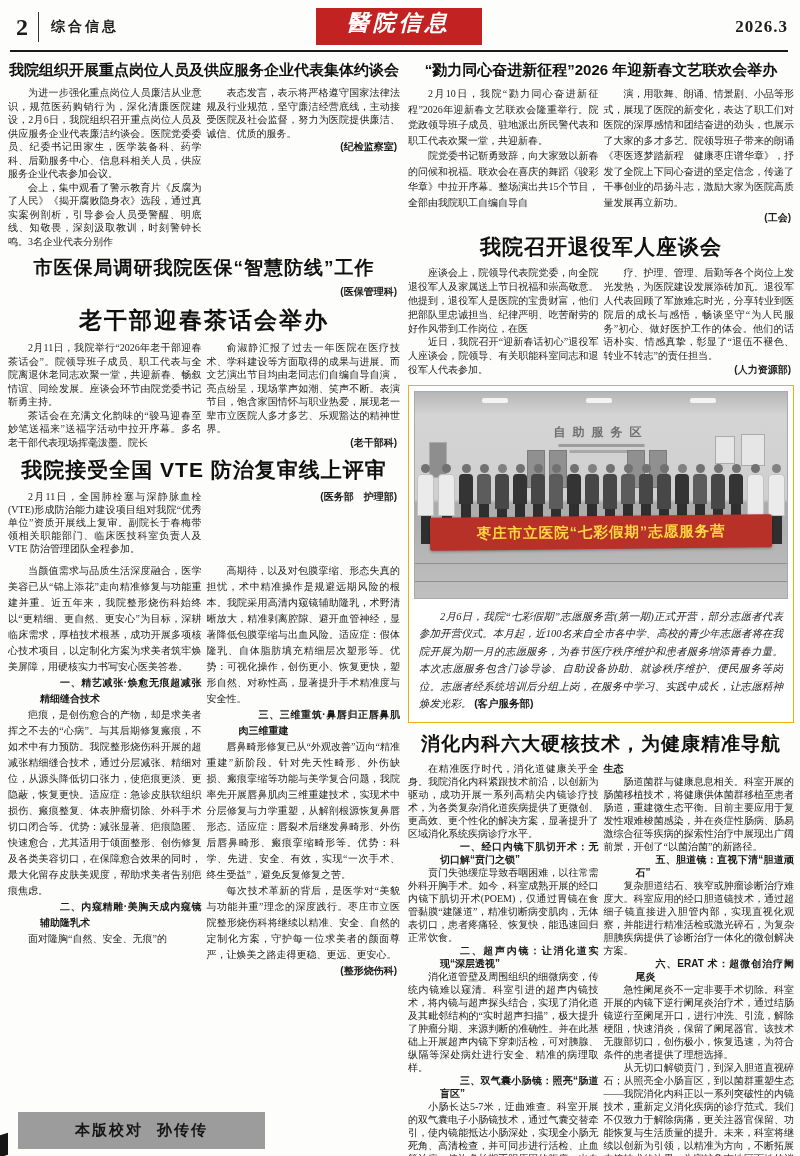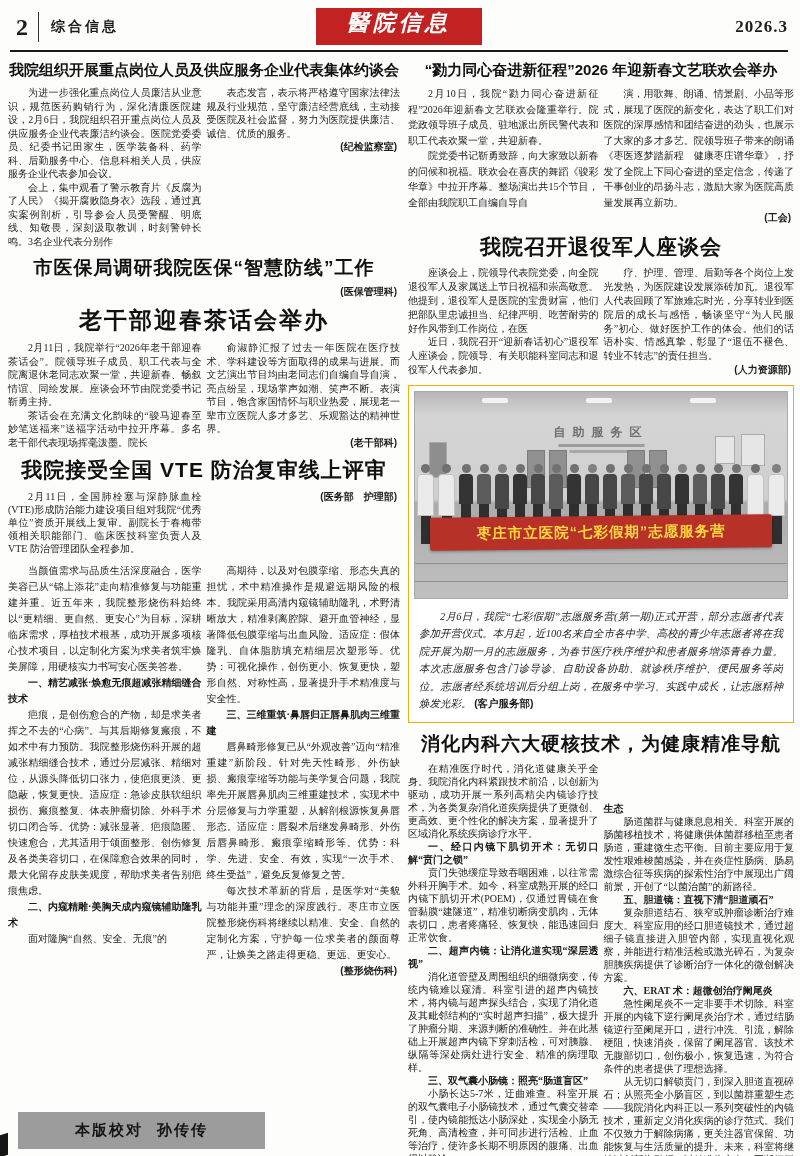--- a/index.html
+++ b/index.html
@@ -23,22 +23,22 @@
   .article{margin-bottom:8px;}
   .a-title{font-family:"Liberation Sans",sans-serif;font-weight:700;text-align:center;
            line-height:1.22;margin:3px 0 7px;color:#111;}
   .t-xs{font-size:15px;letter-spacing:0;}
   .t-sm{font-size:19px;letter-spacing:1px;}
   .t-md{font-size:21px;letter-spacing:1px;}
   .t-lg{font-size:23px;letter-spacing:2px;}
   .a-body{display:flex;gap:5px;font-size:10px;text-align:justify;}
   .a-col{flex:1;min-width:0;}
   .b-p{text-indent:2em;}
-  .b-h{font-weight:700;text-indent:2em;font-family:Liberation Serif, serif;}
-  .b-hc{font-weight:700;font-family:"Liberation Sans",sans-serif;margin-top:40px;}
+  .b-h{font-weight:700;text-indent:2em;font-family:Liberation Sans, sans-serif;margin-left:32px;}
+  .b-hc{font-weight:700;font-family:"Liberation Sans",sans-serif;}
   .b-sig{font-weight:700;text-align:right;padding-right:3px;font-family:"Liberation Sans",sans-serif;}
   
   .photo-frame{border:1px solid #eab308;padding:5px;margin:5px 0 9px;background:#fff;}
   .photo{position:relative;height:206px;overflow:hidden;border:1px solid #aaa;
          background:linear-gradient(#d6d6d6 0%,#cfcfcf 52%,#ababab 54%,#c0c0c0 100%);}
   .ceiling{position:absolute;top:0;left:0;right:0;height:22px;background:linear-gradient(#b6b6b6,#d3d3d3);}
   .light{position:absolute;top:6px;width:26px;height:5px;background:#f4f4f4;border-radius:2px;}
   .l1{left:18%;} .l2{left:46%;} .l3{left:74%;}
   .sign{position:absolute;top:32px;left:50%;transform:translateX(-50%);text-align:center;z-index:1;}
   .sign-main{color:#6f6f6f;font-family:"Liberation Sans",sans-serif;font-weight:700;font-size:12px;letter-spacing:7px;}

